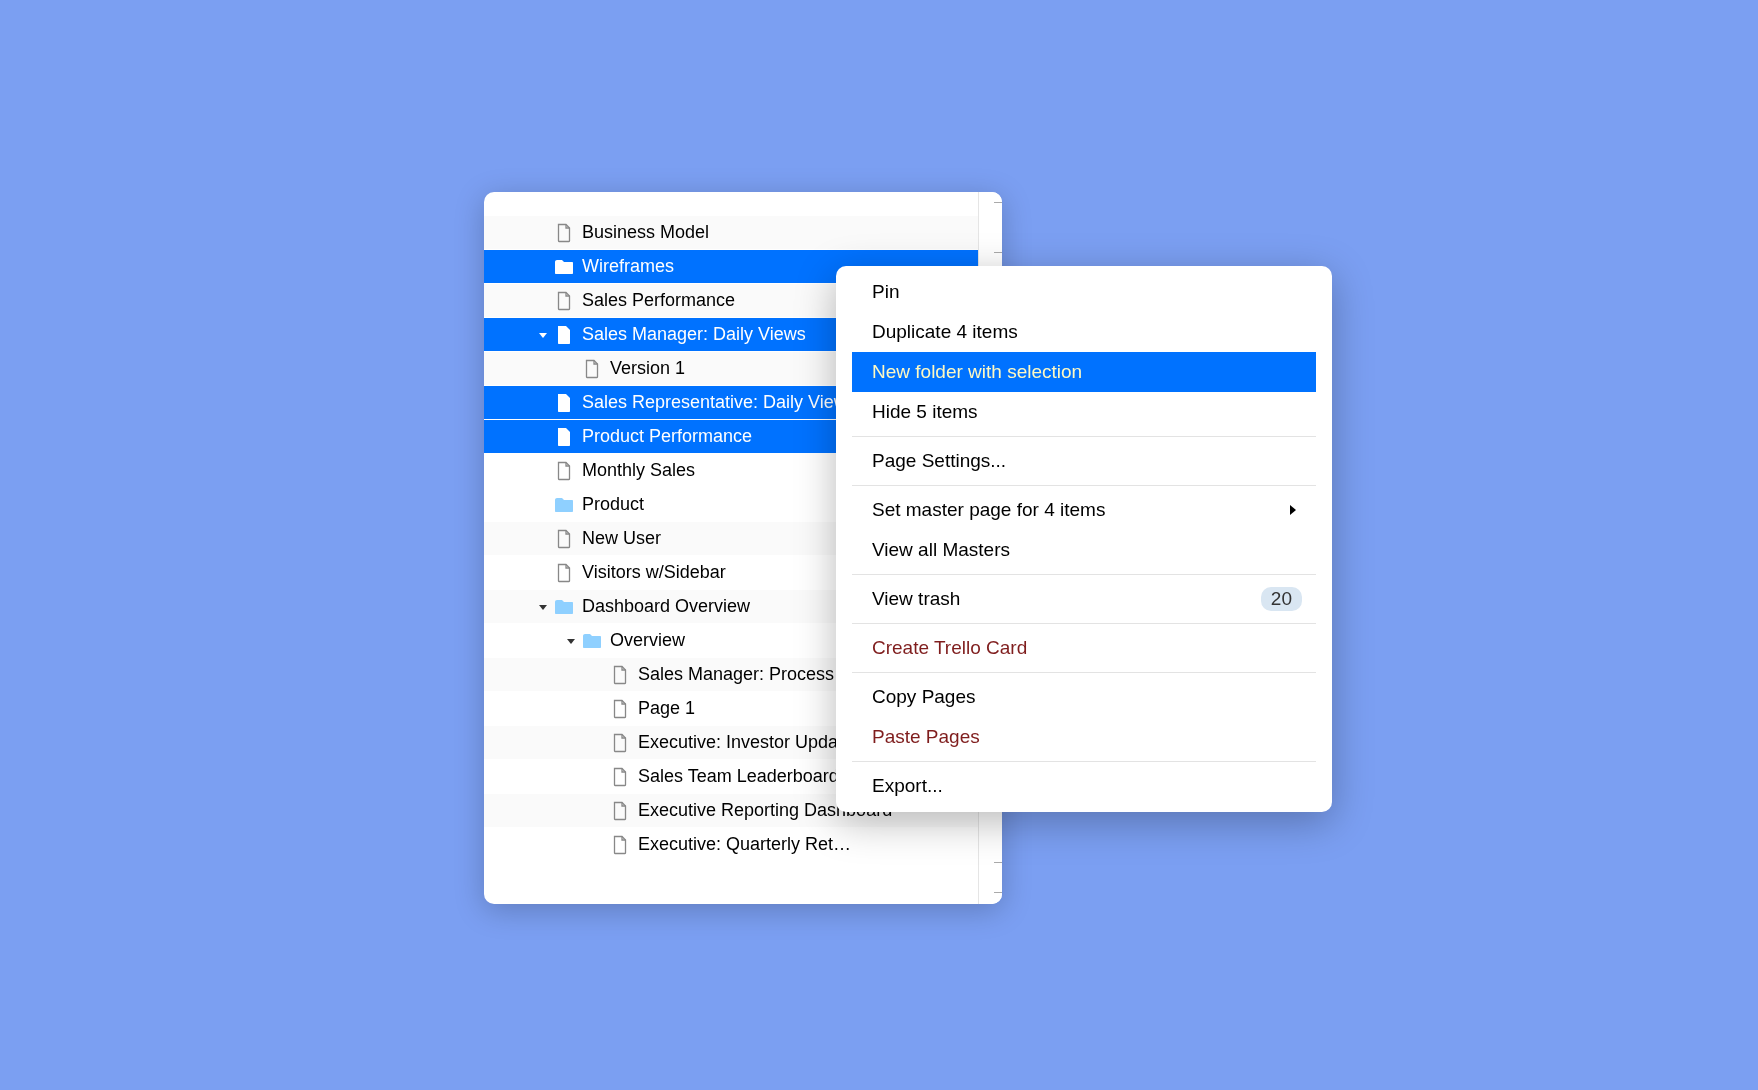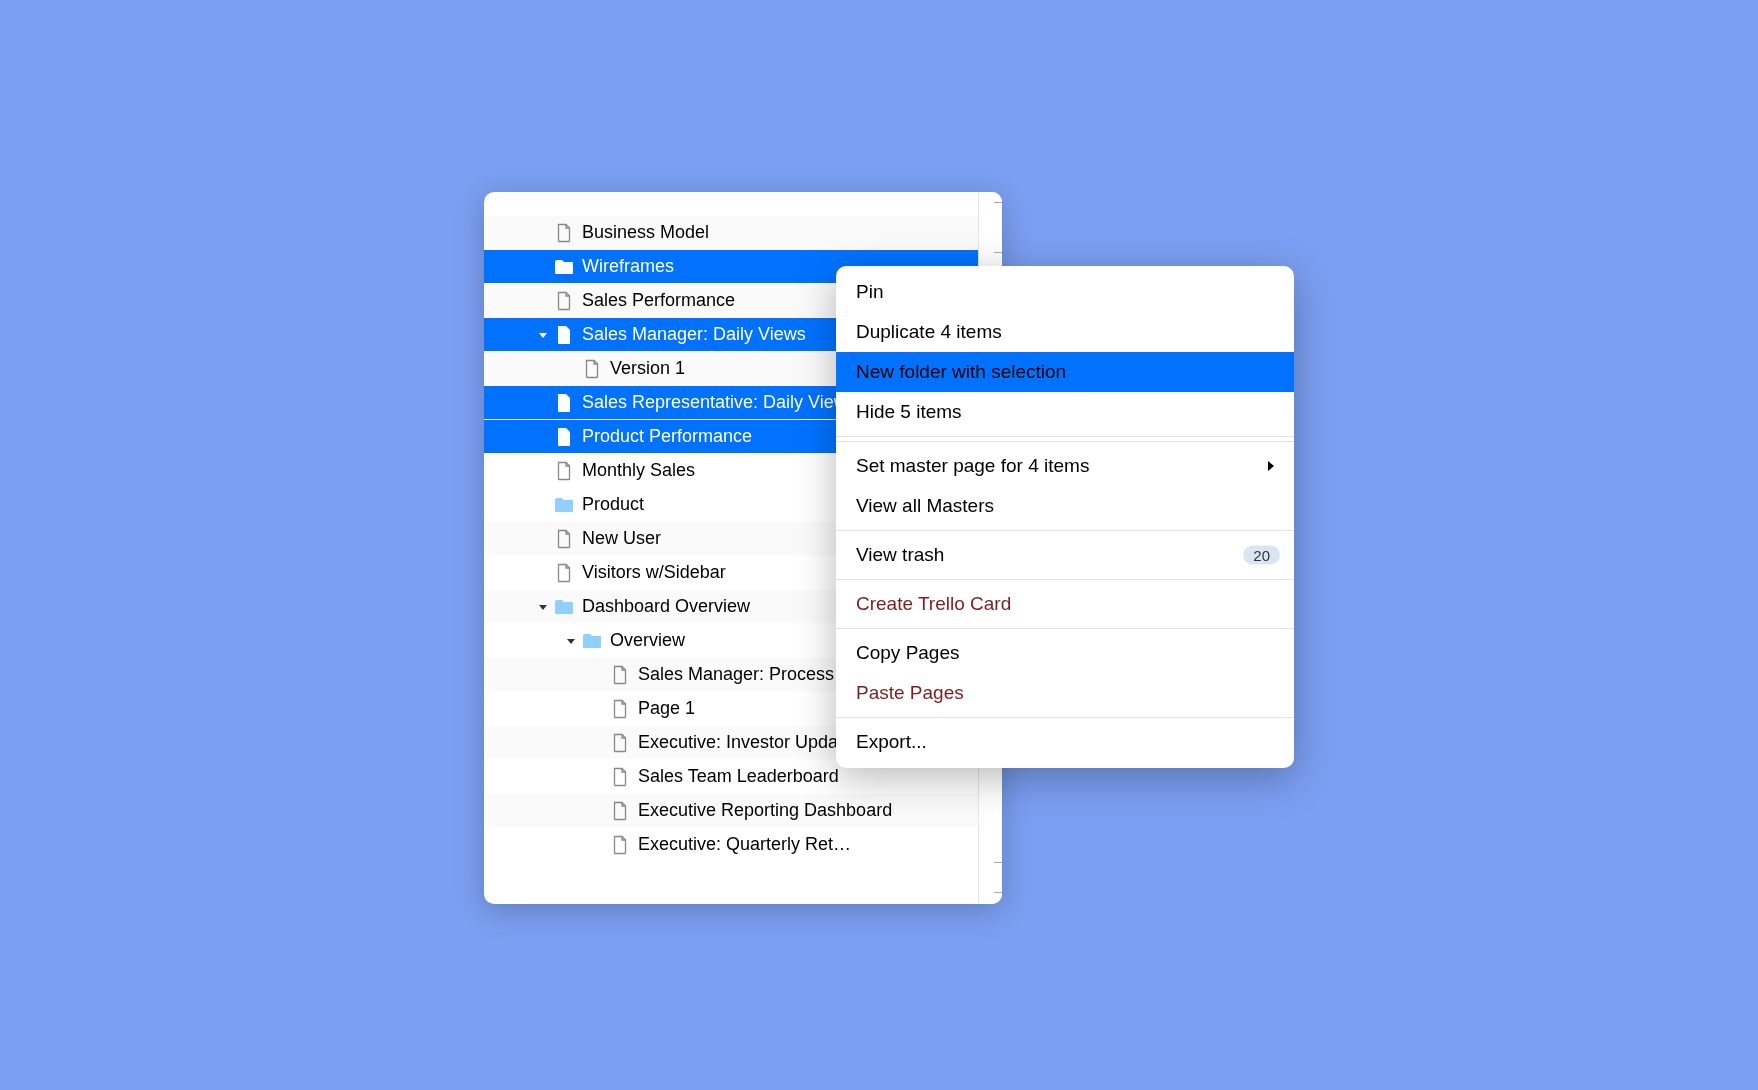--- a/index.html
+++ b/index.html
@@ -77,45 +77,45 @@
     .indent-1 { padding-left: 52px; }
     .indent-2 { padding-left: 80px; }
     .indent-3 { padding-left: 108px; }
     .row-label { overflow: hidden; text-overflow: ellipsis; }
 
     
     .menu {
       position: absolute;
       left: 660px;
       top: 156px;
-      width: 458px;
+      width: 496px;
       background: #fff;
       border-radius: 10px;
       box-shadow: 0 10px 40px rgba(0,0,0,0.28);
-      padding: 6px 0;
+      padding: 6px 16px;
     }
     .menu-item {
       height: 40px;
       padding: 0 20px;
       display: flex;
       align-items: center;
       font-size: 19px;
       color: #000;
       position: relative;
     }
-    .menu-item.highlight { background: #0072ff; color: #000000; }
+    .menu-item.highlight { background: #0072ff; color: #fef9c3; }
     .menu-item.disabled { color: #7f1d1d; }
     .menu-sep { height: 1px; background: #e3e3e3; margin: 4px 0; }
     .menu-arrow {
       position: absolute; right: 18px; top: 50%; transform: translateY(-50%);
     }
     .menu-badge {
       position: absolute; right: 14px; top: 50%; transform: translateY(-50%);
       background: #d9e6f2; color: #333; border-radius: 10px;
-      padding: 1px 10px; font-size: 15px;
+      padding: 1px 10px; font-size: 19px;
     }
   </style>
 </head>
 <body>
 
 <div class="canvas">
 
   <div class="panel">
     <div class="tree" id="tree">
         <div class="tree-row indent-1">
@@ -329,20 +329,23 @@
       <div class="menu-item">
         <span>Duplicate 4 items</span>
       </div>
       <div class="menu-item highlight">
         <span>New folder with selection</span>
       </div>
       <div class="menu-item">
         <span>Hide 5 items</span>
       </div>
       <div class="menu-sep"></div>
+      <div class="menu-item">
+        <span>Page Settings...</span>
+      </div>
       <div class="menu-sep"></div>
       <div class="menu-item">
         <span>Set master page for 4 items</span>
         <span class="menu-arrow"><svg width="10" height="12" viewBox="0 0 10 12">
             <path d="M2 1 L8 6 L2 11 Z" fill="#000"></path>
           </svg></span>
       </div>
       <div class="menu-item">
         <span>View all Masters</span>
       </div>

